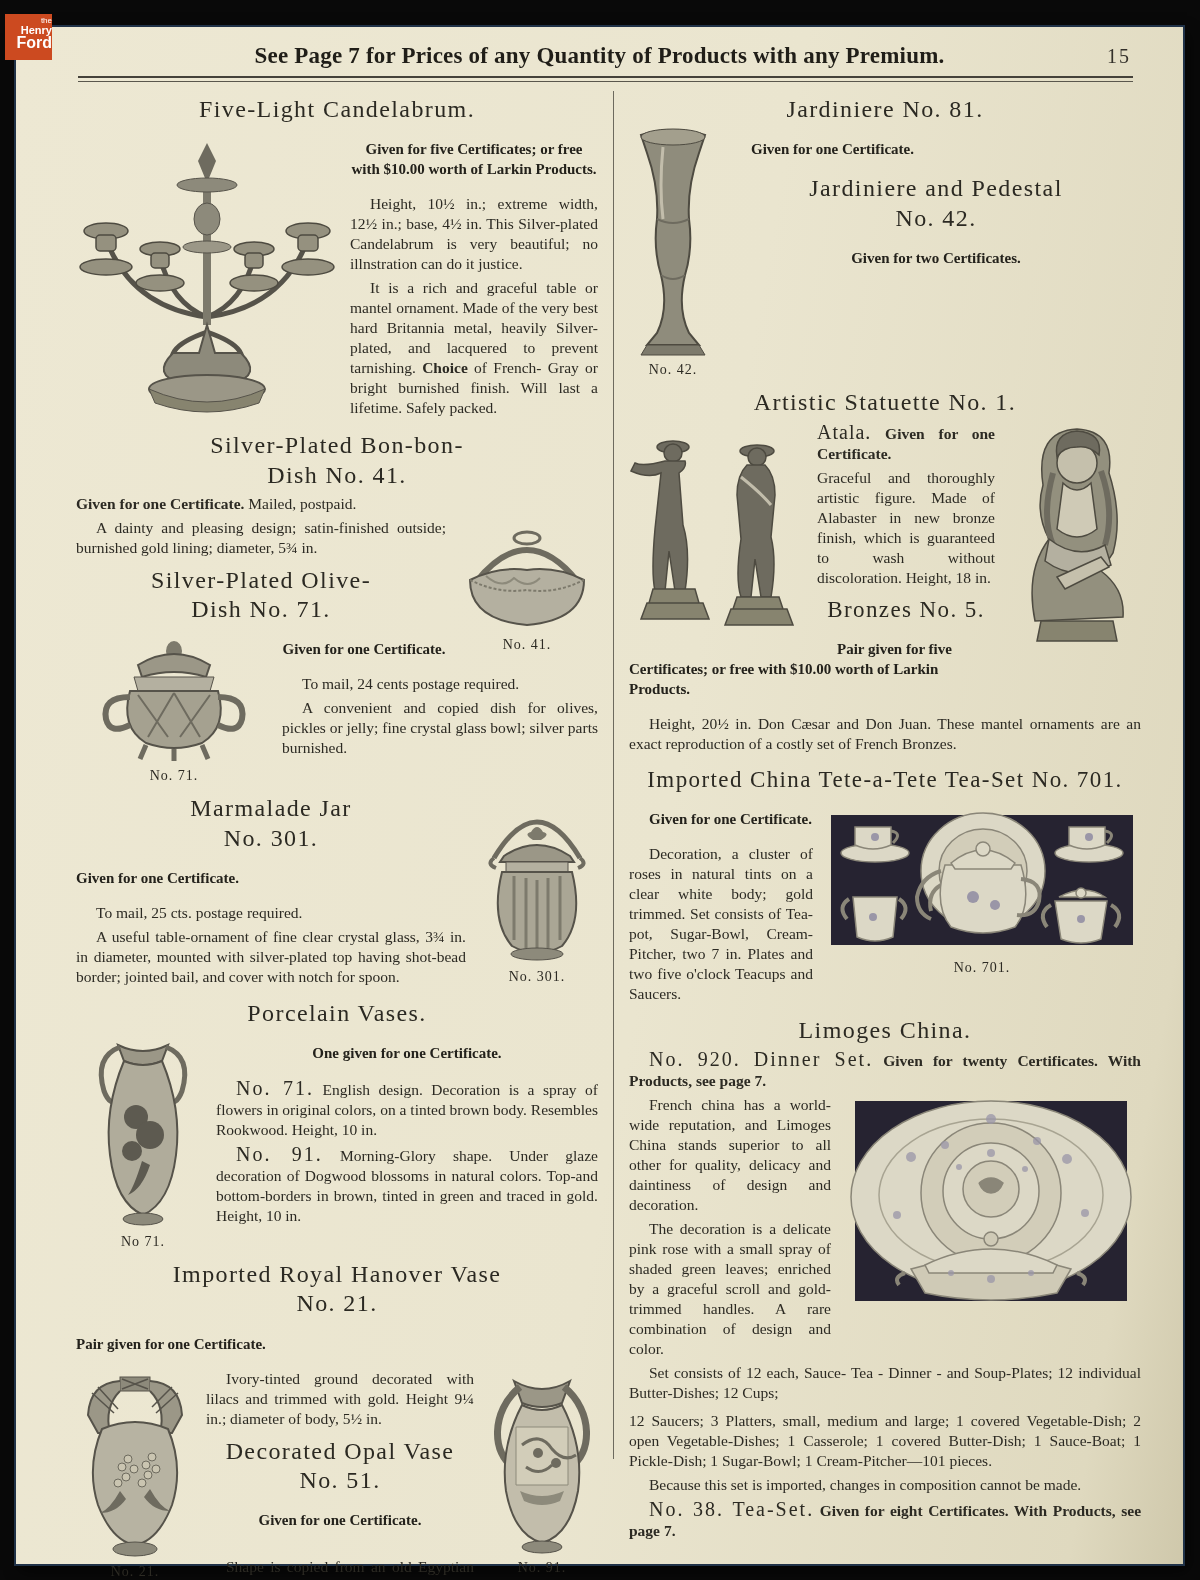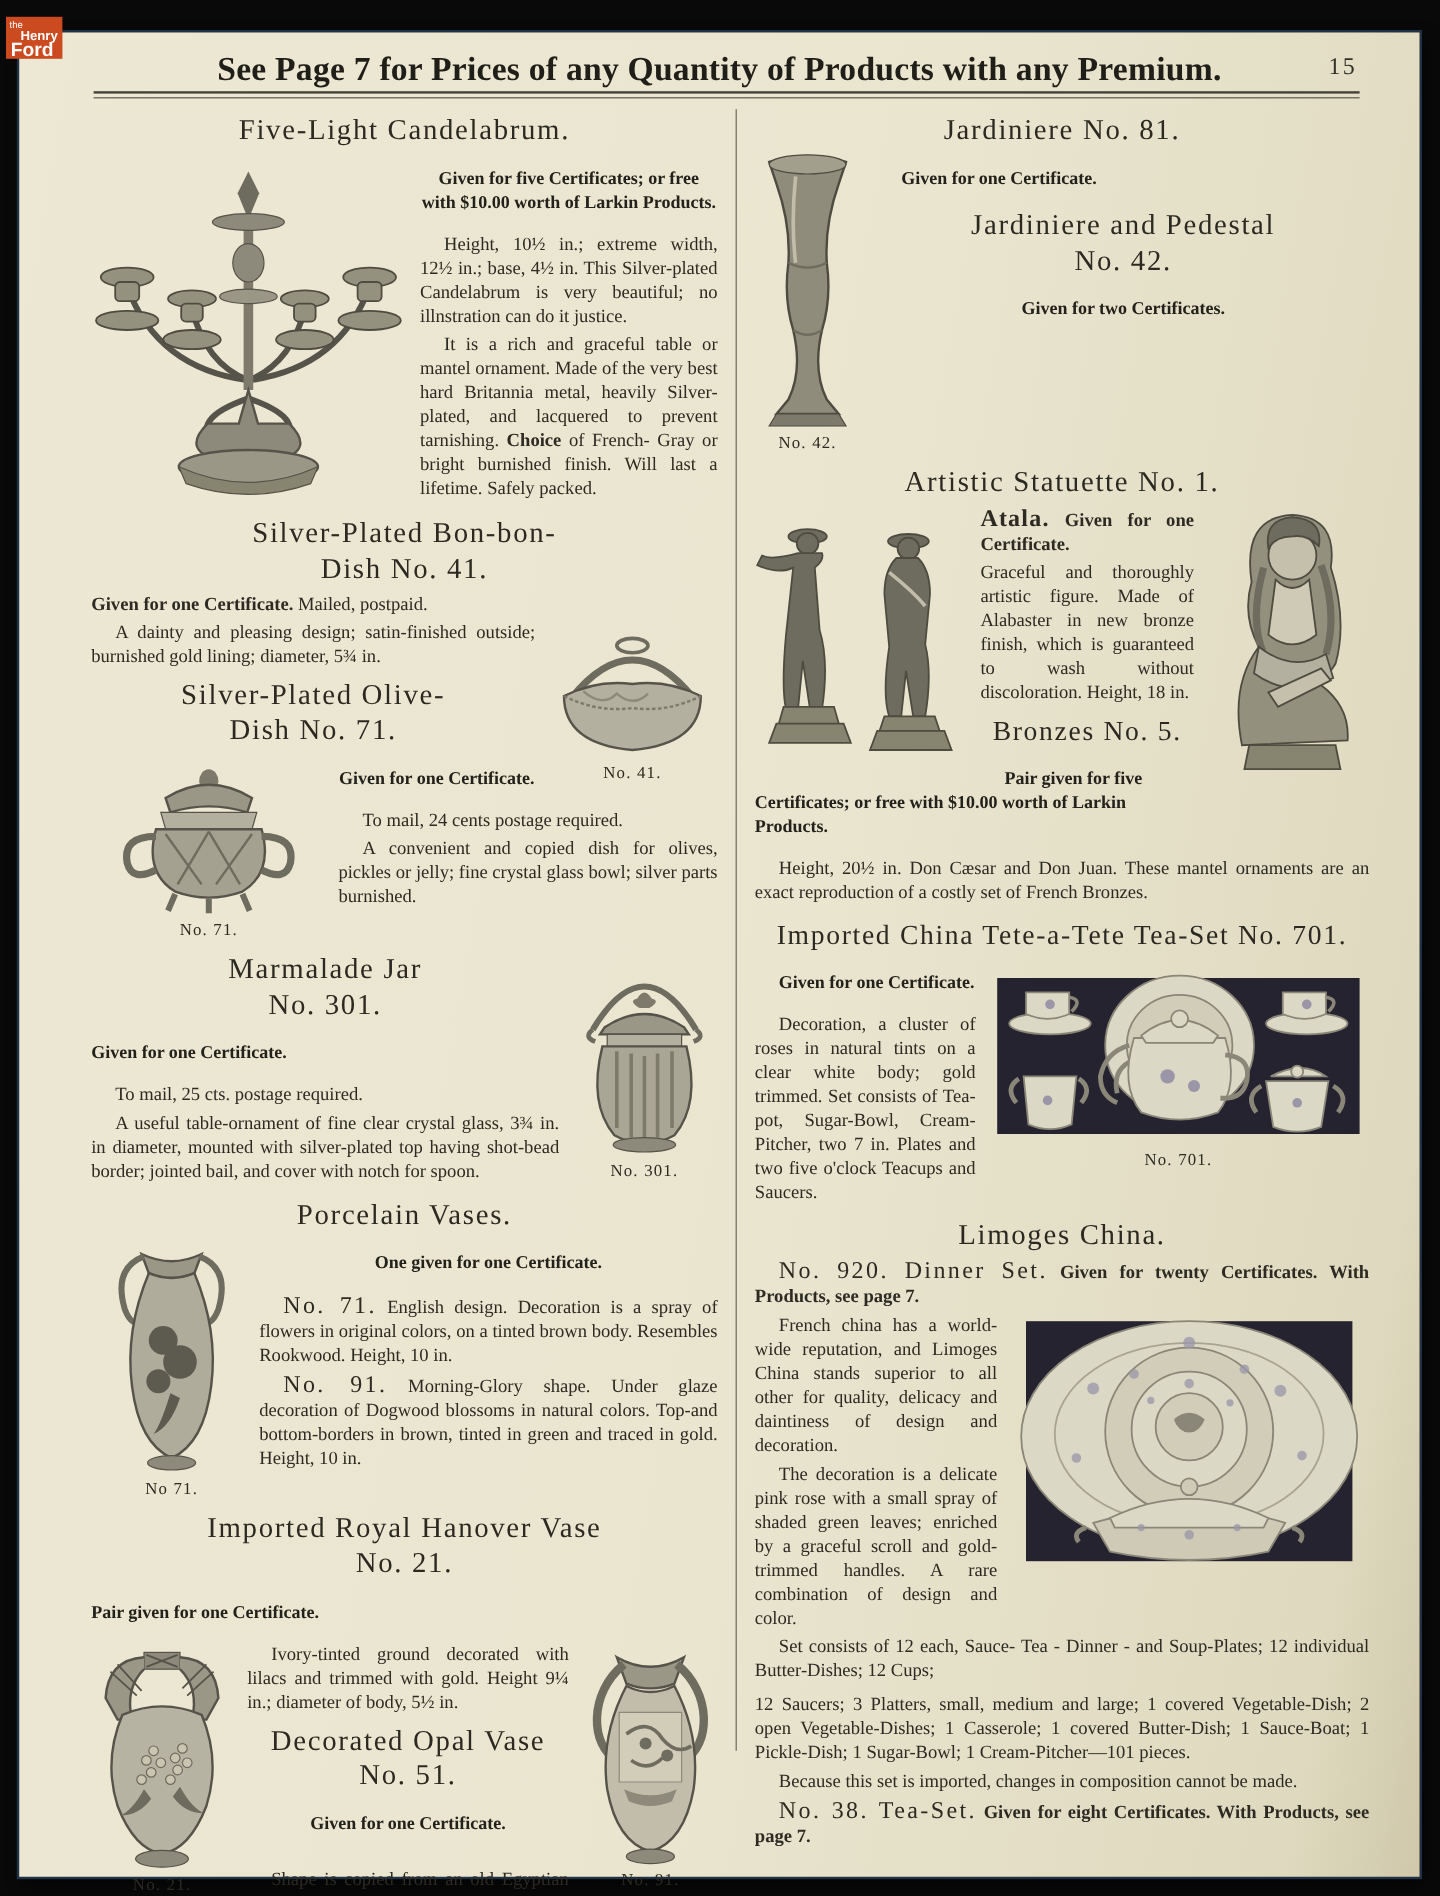--- a/index.html
+++ b/index.html
@@ -8,30 +8,30 @@
     background:#090909;
     font-family:"Liberation Serif","DejaVu Serif",serif;
     color:#2c2a23;
   }
   .page{
     position:absolute;left:16px;top:27px;width:1167px;height:1537px;
     background:linear-gradient(100deg,#ede8d3 0%,#eae5cf 55%,#dfd9bf 92%,#cfc8ab 100%);
     box-shadow:0 0 0 2px #203248, 4px 6px 14px rgba(0,0,0,.7);
   }
   .logo{
-    position:absolute;left:5px;top:14px;width:47px;height:35px;background:#cc4a20;
+    position:absolute;left:5px;top:14px;width:47px;height:46px;background:#cc4a20;
     color:#fff;z-index:9;font-family:"Liberation Sans","DejaVu Sans",sans-serif;line-height:1;
-    padding:3px 0 0 3px;box-sizing:border-box;
+    padding:3px 0 0 3px;box-sizing:border-box;text-align:right;
   }
   .logo .l1{display:block;font-size:8px;}
   .logo .l2{display:block;font-size:11px;font-weight:bold;margin:0 0 0 9px;}
   .logo .l3{display:block;font-size:16px;font-weight:bold;margin:-1px 0 0 1px;}
   .hdr-notice{
     position:absolute;top:16px;left:0;width:100%;text-align:center;
-    font-weight:bold;font-size:28px;letter-spacing:.2px;color:#201e18;
+    font-weight:bold;font-size:23px;letter-spacing:.2px;color:#201e18;
   }
   .hdr-page{
     position:absolute;top:18px;right:52px;font-size:20px;color:#33302a;letter-spacing:2px;
   }
   .rule-a{position:absolute;top:49px;left:62px;width:1055px;height:2px;background:#45423a;}
   .rule-b{position:absolute;top:54px;left:62px;width:1055px;height:1px;background:#5a574d;}
   .vdiv{position:absolute;left:597px;top:64px;width:1px;height:1368px;background:#6d6a5e;}
 
   .col{position:absolute;top:60px;}
   .col-left{left:60px;width:522px;}
@@ -41,21 +41,21 @@
     font-weight:normal;font-size:24px;letter-spacing:1.4px;text-align:center;
     margin:8px 0 3px;color:#2b2922;line-height:1.22;
   }
   h2.sm{font-size:23px;}
   .given{font-weight:bold;font-size:15px;margin:15px 0;line-height:20px;color:#23211b;}
   .given.ctr{text-align:center;}
   .given.ind{text-indent:20px;}
   p.body{font-size:15.5px;line-height:20px;margin:4px 0;text-align:justify;text-indent:20px;}
   p.noind{text-indent:0;}
   .lead-head{font-size:20px;letter-spacing:2px;font-weight:normal;}
-  .lead-head.b{font-weight:bold;letter-spacing:1px;margin-top:28px;}
+  .lead-head.b{font-weight:normal;letter-spacing:1px;margin-top:28px;}
   .caption{font-size:14px;text-align:center;margin:1px 0 0;letter-spacing:1px;color:#2c2a23;}
   figure{margin:0;padding:0;}
   .fl{float:left;}
   .fr{float:right;}
   .cf::after{content:"";display:block;clear:both;}
   .mix b{font-weight:bold;}
   svg{display:block;}
   .sp8{height:8px;}
 </style>
 </head>

